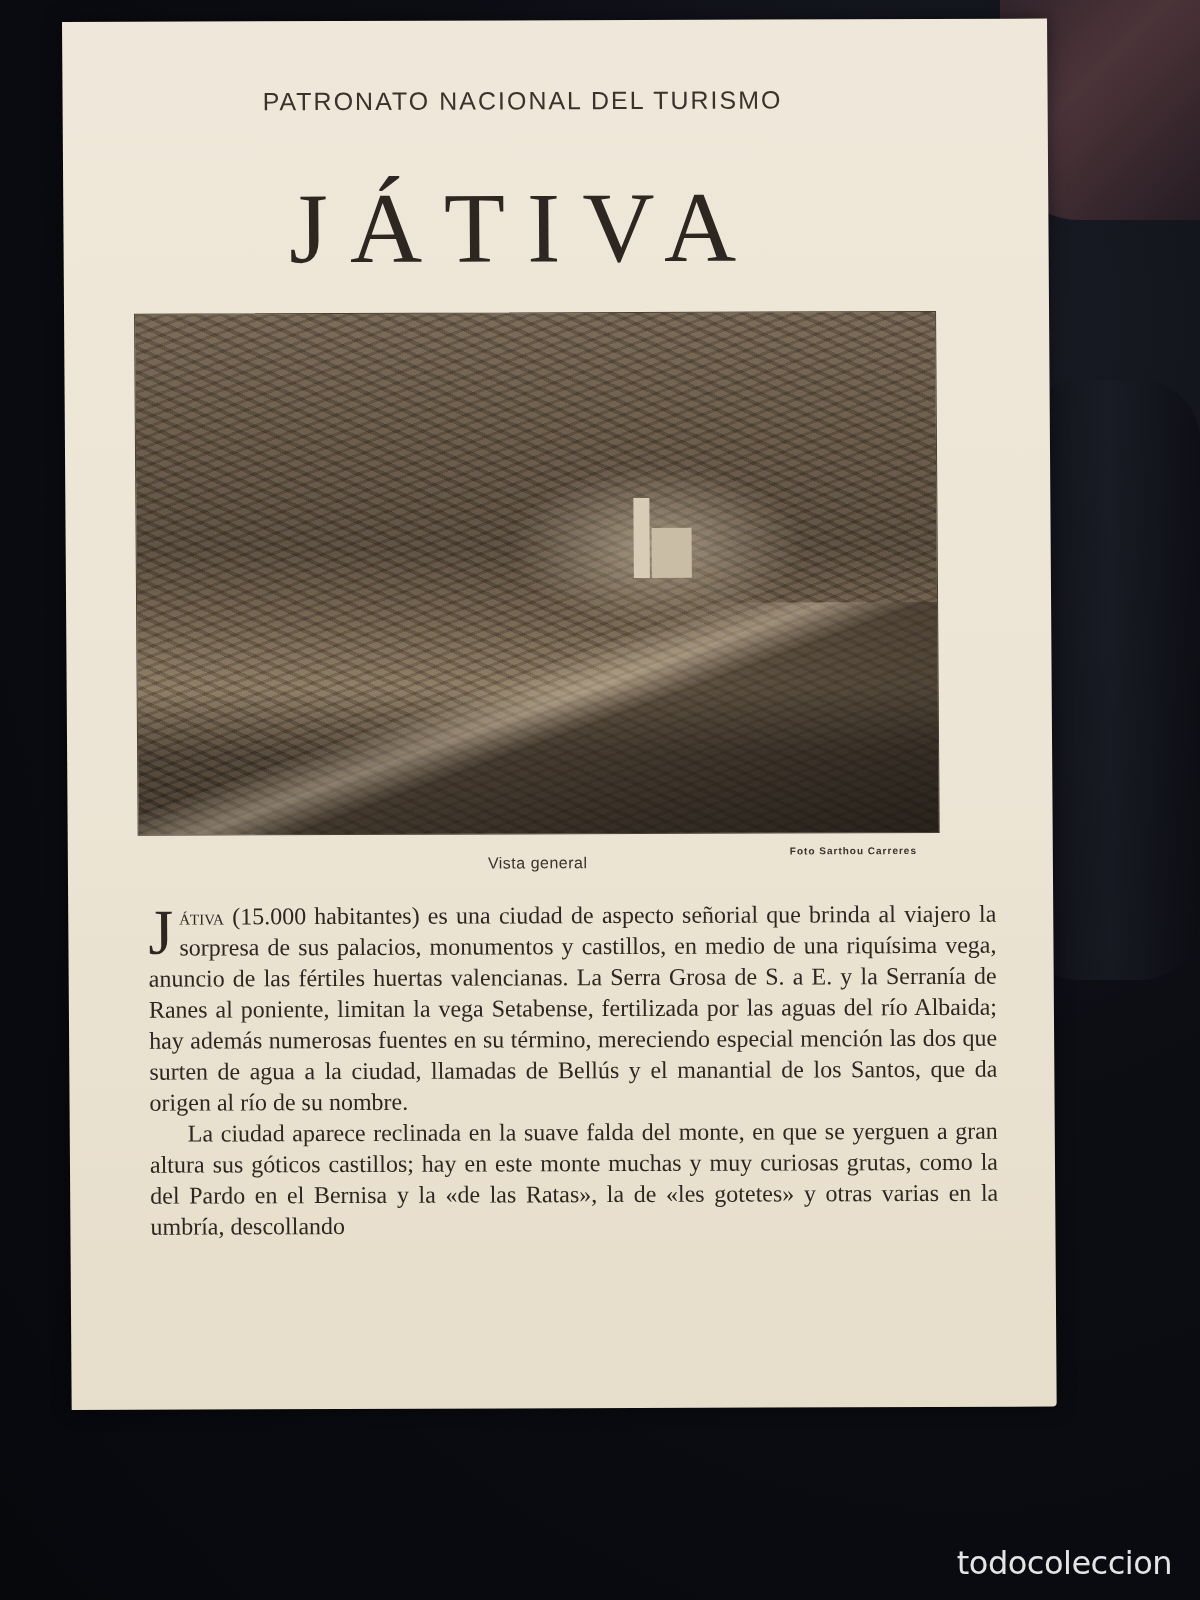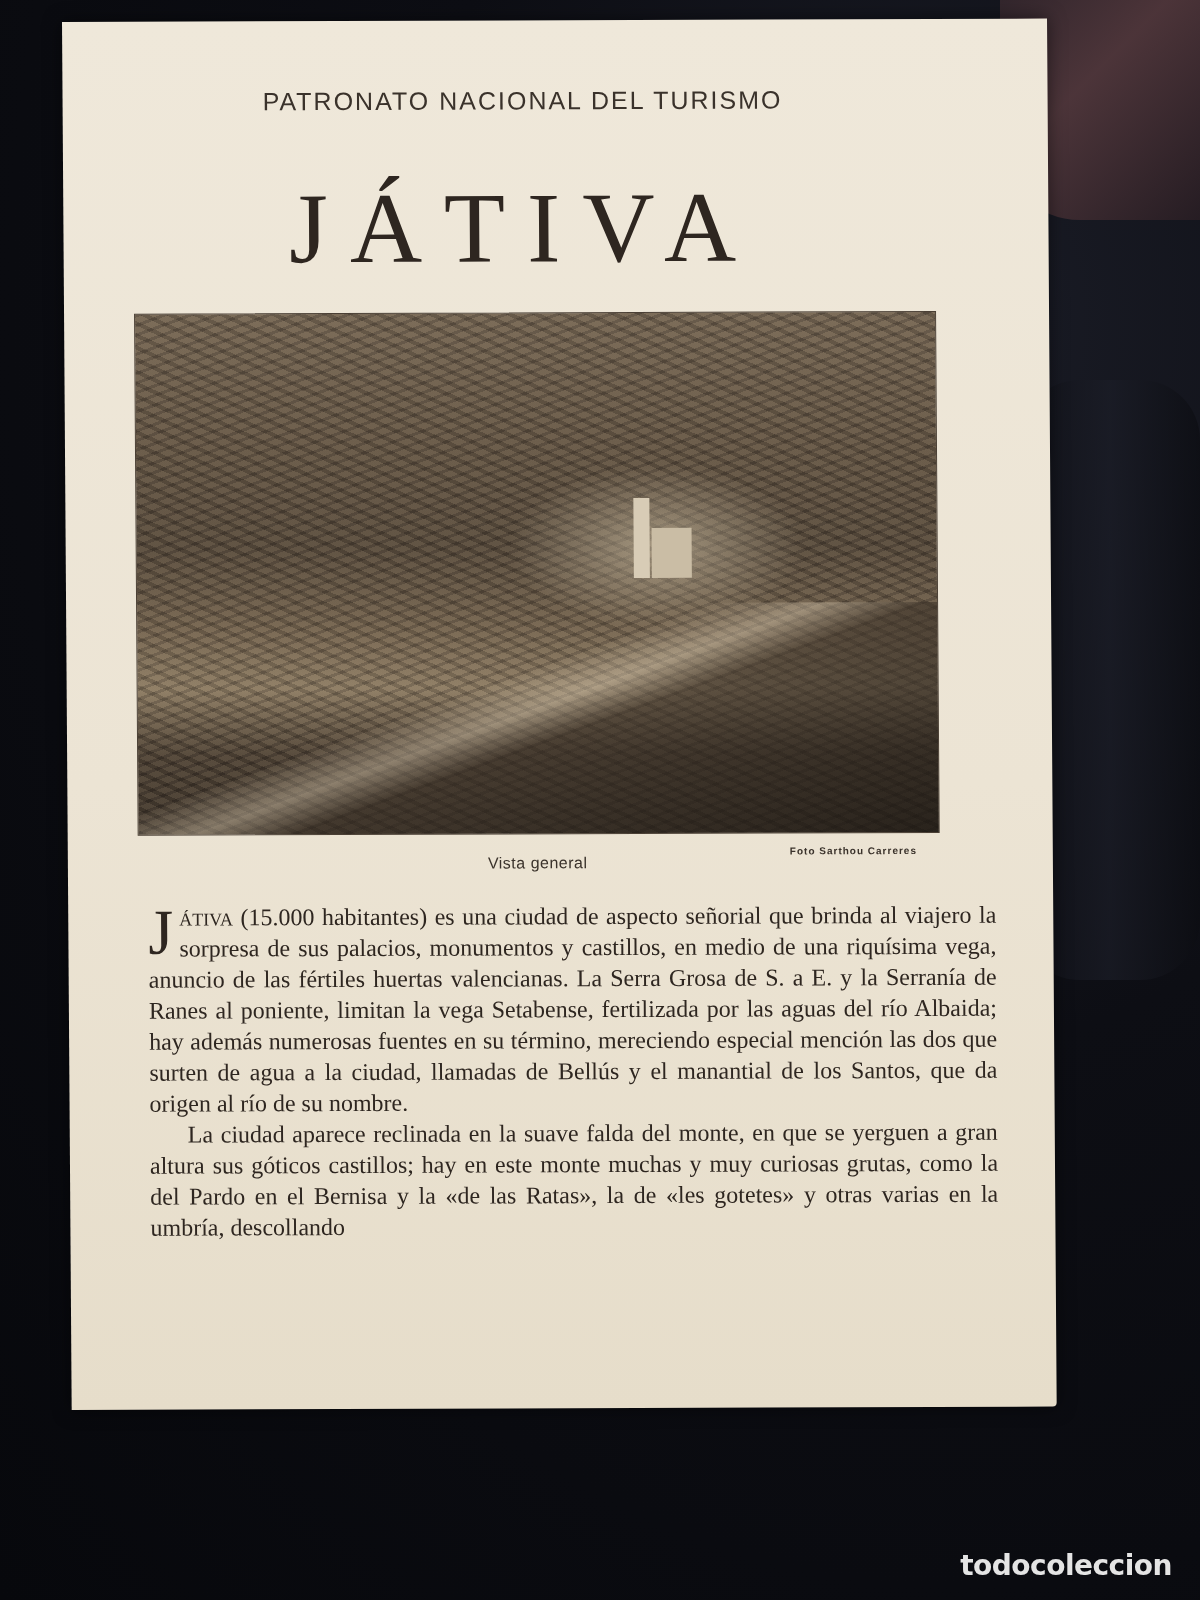--- a/index.html
+++ b/index.html
@@ -55,23 +55,23 @@
       position: absolute; top: 880px; left: 80px; width: 848px;
       font-family: "Liberation Serif", serif; font-size: 24px; line-height: 31px;
       color: #2e2620; text-align: justify;
     }
     .body-text p { margin: 0; }
     .body-text p + p { text-indent: 38px; }
     .dropcap {
       float: left; font-size: 64px; line-height: 54px; margin: 4px 6px 0 0;
       font-family: "Liberation Serif", serif;
     }
-    .smallcaps { font-variant: small-caps; font-size: 26px; }
+    .smallcaps { font-variant: small-caps; font-size: 22px; }
     .watermark {
-      position: absolute; right: 28px; bottom: 18px; font-size: 28px; font-weight: bold;
+      position: absolute; right: 28px; bottom: 18px; font-size: 32px; font-weight: normal;
       color: #e4e4e4; font-family: "DejaVu Sans", sans-serif; letter-spacing: -0.5px;
     }
   </style>
 </head>
 <body>
 
 <div class="bg-fold1"></div>
 <div class="bg-fold2"></div>
 
 <div class="page">

